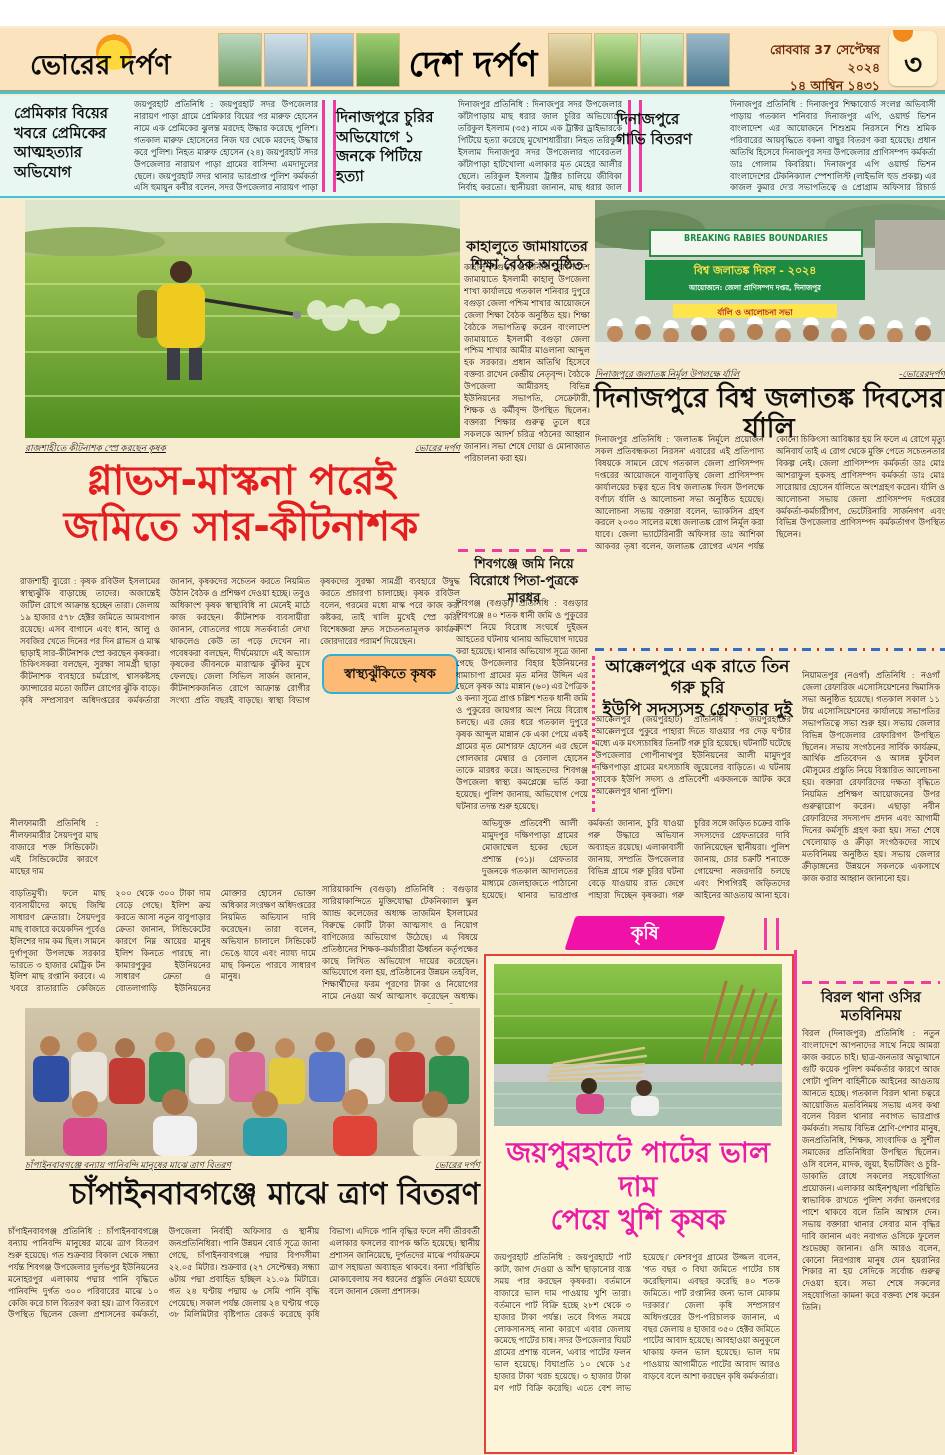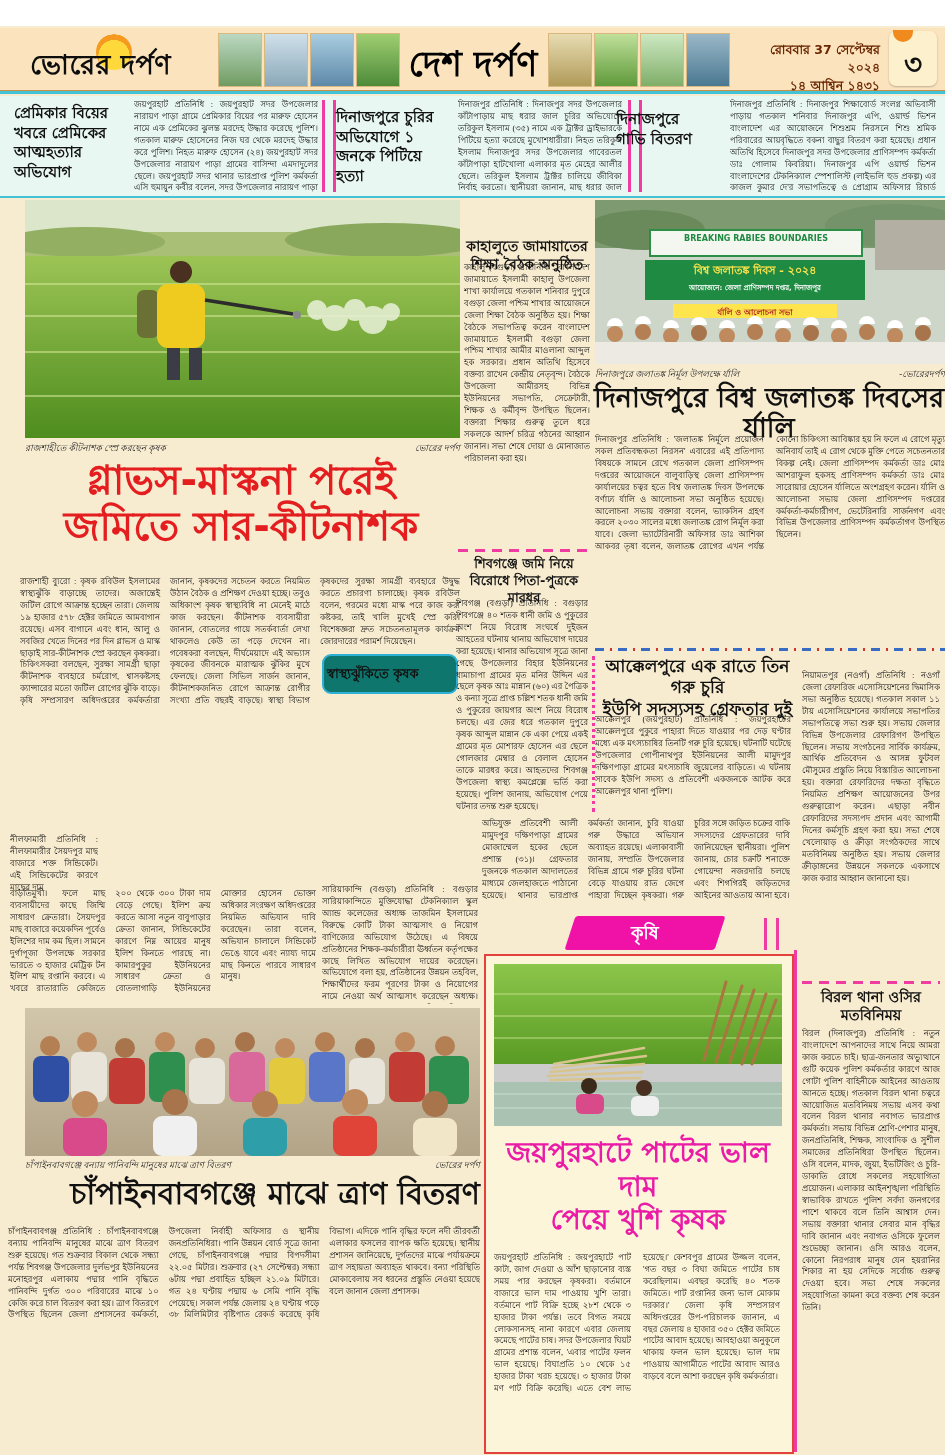--- a/index.html
+++ b/index.html
@@ -26,25 +26,25 @@
   .pnum .n{display:block;margin-top:12px;font-family:"DejaVu Sans",sans-serif;font-weight:bold;font-size:28px;}
   .cyanrule{position:absolute;left:0;top:91px;width:945px;height:3px;background:#43c3d5;}
   
   .toprow{position:absolute;left:0;top:96px;width:945px;height:100px;background:#e9f7f3;border-bottom:2px solid #43c3d5;}
   .vsep{position:absolute;width:8px;border-left:3px solid #f03ba0;border-right:3px solid #f03ba0;}
   .h-top{font-family:"DejaVu Sans","Liberation Sans",sans-serif;font-weight:bold;font-size:15px;line-height:1.3;}
   .body{font-size:8.4px;line-height:1.42;text-align:justify;overflow:hidden;}
   .hl{font-family:"DejaVu Sans","Liberation Sans",sans-serif;font-weight:bold;}
   .nl{white-space:pre-line;}
   .cap{font-size:9px;font-style:italic;color:#222;}
-  .caprow{display:flex;justify-content:space-between;align-items:flex-start;}
+  .caprow{display:flex;justify-content:space-between;align-items:flex-start;text-decoration:underline;}
   .cols3{column-count:3;column-gap:10px;}
   .cols2{column-count:2;column-gap:12px;}
   .inset{display:block;break-inside:avoid;border:2.5px solid #2fb0d6;border-radius:9px;margin:6px 2px;
-         padding:9px 3px;text-align:left;font-family:"DejaVu Sans",sans-serif;font-weight:bold;font-size:13px;background:#0f766e;}
+         padding:9px 3px;text-align:center;font-family:"DejaVu Sans",sans-serif;font-weight:bold;font-size:13px;background:#fdba74;}
   .dash-m{height:3px;background:repeating-linear-gradient(90deg,#f03ba0 0 10px,transparent 10px 17px);}
   .dash-b{height:3px;background:repeating-linear-gradient(90deg,#3a6bc4 0 9px,transparent 9px 15px,#d2332f 15px 17px,transparent 17px 23px);}
   .vdot{border-left:3px dotted #f03ba0;width:0;}
   .vline{width:3px;background:#f03ba0;}
   .photo{overflow:hidden;background:#ccc;}
   .photo svg{display:block;width:100%;height:100%;}
   .kr-tag{background:#f011a6;transform:skewX(-18deg);border-radius:3px;text-align:center;}
   .kr-tag span{display:inline-block;transform:skewX(18deg);color:#fff;font-family:"DejaVu Sans",sans-serif;
         font-weight:bold;font-size:18px;line-height:34px;}
   .kr-box{border:2.5px solid #e2423b;background:#fdf5da;}
@@ -211,21 +211,21 @@
   <div class="abs body" style="left:595px;top:714px;width:196px;height:98px;">আক্কেলপুর (জয়পুরহাট) প্রতিনিধি : জয়পুরহাটের আক্কেলপুরে পুকুরে পাহারা দিতে যাওয়ার পর দেড় ঘণ্টার মধ্যে এক মৎস্যচাষির তিনটি গরু চুরি হয়েছে। ঘটনাটি ঘটেছে উপজেলার গোপীনাথপুর ইউনিয়নের আলী মামুদপুর দক্ষিণপাড়া গ্রামের মৎস্যচাষি জুয়েলের বাড়িতে। এ ঘটনায় সাবেক ইউপি সদস্য ও প্রতিবেশী একজনকে আটক করে আক্কেলপুর থানা পুলিশ।</div>
   <div class="abs body cols3" style="left:482px;top:818px;width:308px;height:94px;">অভিযুক্ত প্রতিবেশী আলী মামুদপুর দক্ষিণপাড়া গ্রামের মোজাম্মেল হকের ছেলে প্রশান্ত (৩১)। গ্রেফতার দুজনকে গতকাল আদালতের মাধ্যমে জেলহাজতে পাঠানো হয়েছে। থানার ভারপ্রাপ্ত কর্মকর্তা জানান, চুরি যাওয়া গরু উদ্ধারে অভিযান অব্যাহত রয়েছে। এলাকাবাসী জানায়, সম্প্রতি উপজেলার বিভিন্ন গ্রামে গরু চুরির ঘটনা বেড়ে যাওয়ায় রাত জেগে পাহারা দিচ্ছেন কৃষকরা। গরু চুরির সঙ্গে জড়িত চক্রের বাকি সদস্যদের গ্রেফতারের দাবি জানিয়েছেন স্থানীয়রা। পুলিশ জানায়, চোর চক্রটি শনাক্তে গোয়েন্দা নজরদারি চলছে এবং শিগগিরই জড়িতদের আইনের আওতায় আনা হবে।</div>
 
   <div class="abs body" style="left:802px;top:670px;width:138px;height:308px;">নিয়ামতপুর (নওগাঁ) প্রতিনিধি : নওগাঁ জেলা রেফারিজ এসোসিয়েশনের দ্বিমাসিক সভা অনুষ্ঠিত হয়েছে। গতকাল সকাল ১১ টায় এসোসিয়েশনের কার্যালয়ে সভাপতির সভাপতিত্বে সভা শুরু হয়। সভায় জেলার বিভিন্ন উপজেলার রেফারিগণ উপস্থিত ছিলেন। সভায় সংগঠনের সার্বিক কার্যক্রম, আর্থিক প্রতিবেদন ও আসন্ন ফুটবল মৌসুমের প্রস্তুতি নিয়ে বিস্তারিত আলোচনা হয়। বক্তারা রেফারিদের দক্ষতা বৃদ্ধিতে নিয়মিত প্রশিক্ষণ আয়োজনের উপর গুরুত্বারোপ করেন। এছাড়া নবীন রেফারিদের সদস্যপদ প্রদান এবং আগামী দিনের কর্মসূচি গ্রহণ করা হয়। সভা শেষে খেলোয়াড় ও ক্রীড়া সংগঠকদের সাথে মতবিনিময় অনুষ্ঠিত হয়। সভায় জেলার ক্রীড়াঙ্গনের উন্নয়নে সকলকে একসাথে কাজ করার আহ্বান জানানো হয়।</div>
   <div class="abs dash-m" style="left:802px;top:981px;width:138px;"></div>
 
   <div class="abs hl" style="left:802px;top:988px;width:138px;font-size:14.5px;line-height:1.25;text-align:center;">বিরল থানা ওসির মতবিনিময়</div>
   <div class="abs body" style="left:802px;top:1028px;width:138px;height:420px;">বিরল (দিনাজপুর) প্রতিনিধি : নতুন বাংলাদেশে আপনাদের সাথে নিয়ে আমরা কাজ করতে চাই। ছাত্র-জনতার অভ্যুত্থানে গুটি কয়েক পুলিশ কর্মকর্তার কারণে আজ গোটা পুলিশ বাহিনীকে আইনের আওতায় আনতে হচ্ছে। গতকাল বিরল থানা চত্বরে আয়োজিত মতবিনিময় সভায় এসব কথা বলেন বিরল থানার নবাগত ভারপ্রাপ্ত কর্মকর্তা। সভায় বিভিন্ন শ্রেণি-পেশার মানুষ, জনপ্রতিনিধি, শিক্ষক, সাংবাদিক ও সুশীল সমাজের প্রতিনিধিরা উপস্থিত ছিলেন। ওসি বলেন, মাদক, জুয়া, ইভটিজিং ও চুরি-ডাকাতি রোধে সকলের সহযোগিতা প্রয়োজন। এলাকার আইনশৃঙ্খলা পরিস্থিতি স্বাভাবিক রাখতে পুলিশ সর্বদা জনগণের পাশে থাকবে বলে তিনি আশ্বাস দেন। সভায় বক্তারা থানার সেবার মান বৃদ্ধির দাবি জানান এবং নবাগত ওসিকে ফুলেল শুভেচ্ছা জানান। ওসি আরও বলেন, কোনো নিরপরাধ মানুষ যেন হয়রানির শিকার না হয় সেদিকে সর্বোচ্চ গুরুত্ব দেওয়া হবে। সভা শেষে সকলের সহযোগিতা কামনা করে বক্তব্য শেষ করেন তিনি।</div>
   <div class="abs vline" style="left:794px;top:950px;height:502px;"></div>
 
-  <div class="abs body" style="left:10px;top:818px;width:88px;height:66px;margin-top:16px;">নীলফামারী প্রতিনিধি : নীলফামারীর সৈয়দপুর মাছ বাজারে শক্ত সিন্ডিকেট। এই সিন্ডিকেটের কারণে মাছের দাম</div>
+  <div class="abs body" style="left:10px;top:818px;width:88px;height:66px;">নীলফামারী প্রতিনিধি : নীলফামারীর সৈয়দপুর মাছ বাজারে শক্ত সিন্ডিকেট। এই সিন্ডিকেটের কারণে মাছের দাম</div>
   <div class="abs body cols3" style="left:10px;top:888px;width:306px;height:116px;">বাড়তিমুখী। ফলে মাছ ব্যবসায়ীদের কাছে জিম্মি সাধারণ ক্রেতারা। সৈয়দপুর মাছ বাজারে কয়েকদিন পূর্বেও ইলিশের দাম কম ছিল। সামনে দুর্গাপূজা উপলক্ষে সরকার ভারতে ৩ হাজার মেট্রিক টন ইলিশ মাছ রপ্তানি করবে। এ খবরে রাতারাতি কেজিতে ২০০ থেকে ৩০০ টাকা দাম বেড়ে গেছে। ইলিশ ক্রয় করতে আসা নতুন বাবুপাড়ার ক্রেতা জানান, সিন্ডিকেটের কারণে নিম্ন আয়ের মানুষ ইলিশ কিনতে পারছে না। কামারপুকুর ইউনিয়নের সাধারণ ক্রেতা ও বোতলাগাড়ি ইউনিয়নের মোক্তার হোসেন ভোক্তা অধিকার সংরক্ষণ অধিদপ্তরের নিয়মিত অভিযান দাবি করেছেন। তারা বলেন, অভিযান চালালে সিন্ডিকেট ভেঙে যাবে এবং ন্যায্য দামে মাছ কিনতে পারবে সাধারণ মানুষ।</div>
 
   <div class="abs body" style="left:322px;top:884px;width:156px;height:120px;">সারিয়াকান্দি (বগুড়া) প্রতিনিধি : বগুড়ার সারিয়াকান্দিতে মুক্তিযোদ্ধা টেকনিক্যাল স্কুল অ্যান্ড কলেজের অধ্যক্ষ তাজমিন ইসলামের বিরুদ্ধে কোটি টাকা আত্মসাৎ ও নিয়োগ বাণিজ্যের অভিযোগ উঠেছে। এ বিষয়ে প্রতিষ্ঠানের শিক্ষক-কর্মচারীরা ঊর্ধ্বতন কর্তৃপক্ষের কাছে লিখিত অভিযোগ দায়ের করেছেন। অভিযোগে বলা হয়, প্রতিষ্ঠানের উন্নয়ন তহবিল, শিক্ষার্থীদের ফরম পূরণের টাকা ও নিয়োগের নামে নেওয়া অর্থ আত্মসাৎ করেছেন অধ্যক্ষ। তদন্ত করে ব্যবস্থা নেওয়ার দাবি জানিয়েছেন ভুক্তভোগীরা।</div>
 
   <div class="abs photo" style="left:25px;top:1008px;width:455px;height:148px;">
     <svg viewBox="0 0 455 148" preserveAspectRatio="none" aria-hidden="true">
       <defs>
           <linearGradient id="rg" x1="0" y1="0" x2="0" y2="1">
         <stop offset="0" stop-color="#d2c6aa"></stop>
             <stop offset="1" stop-color="#b3a488"></stop>

